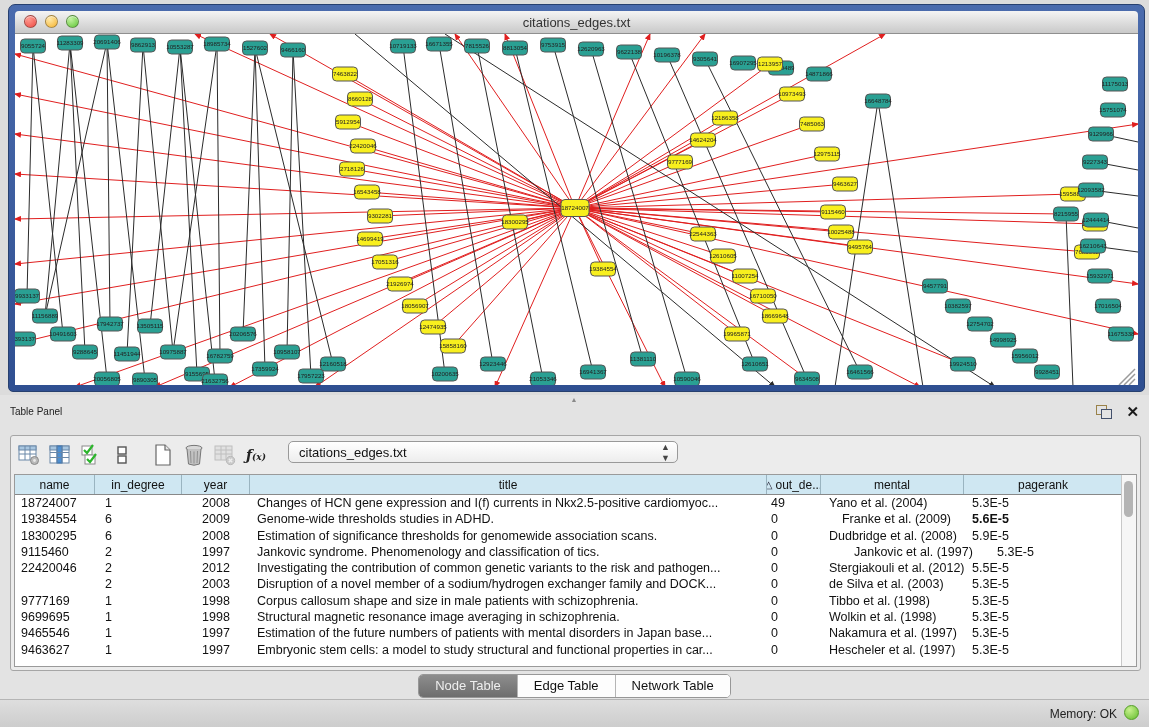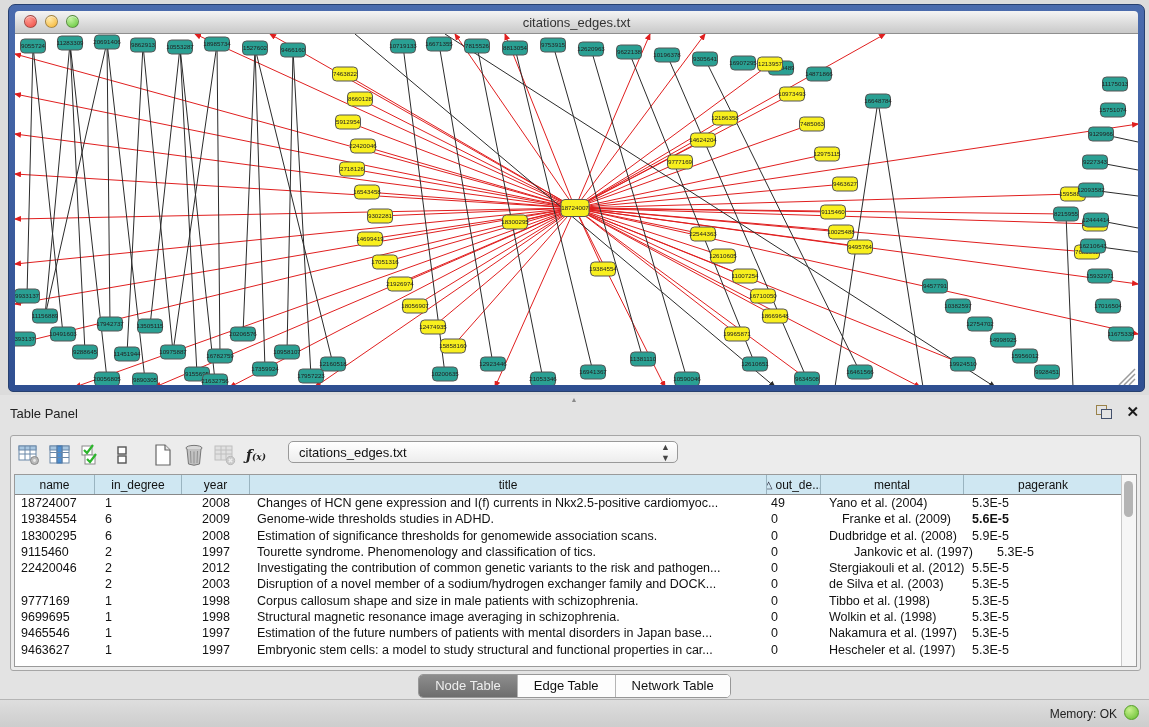--- a/index.html
+++ b/index.html
@@ -29,21 +29,21 @@
     box-shadow:inset 0 1px 1px rgba(255,255,255,.6);}
   .light.red{background:radial-gradient(circle at 35% 30%,#ff9a90,#ee4a42);}
   .light.yellow{background:radial-gradient(circle at 35% 30%,#ffe9a8,#f5b32f);}
   .light.green{background:radial-gradient(circle at 35% 30%,#c2f3a0,#5ec435);}
   .net-canvas{position:relative;background:#ffffff;height:calc(100% - 23px);overflow:hidden;}
   .net-canvas svg{position:absolute;left:0;top:0;}
   
   .table-panel{position:absolute;left:0;top:395px;width:1149px;height:332px;background:#e3e3e3;}
   .split-handle{position:absolute;left:567px;top:1px;width:14px;height:7px;color:#8a8a8a;font-size:7px;line-height:7px;text-align:center;}
   .panel-title-row{position:absolute;left:0;top:7px;width:100%;height:26px;}
-  .panel-title{position:absolute;left:10px;top:4px;font-size:13px;color:#222;}
+  .panel-title{position:absolute;left:10px;top:4px;font-size:10px;color:#222;}
   .float-btn{position:absolute;right:36px;top:3px;width:17px;height:15px;}
   .float-btn .sq1{position:absolute;left:0;top:0;width:9px;height:8px;border:1.5px solid #9a8249;}
   .float-btn .sq2{position:absolute;left:5px;top:4px;width:9px;height:8px;border:1.5px solid #43506b;background:#e3e3e3;}
   .close-btn{position:absolute;right:10px;top:1px;font-size:15px;font-weight:bold;color:#1a1a1a;cursor:default;}
   .panel-content{
     position:absolute;left:10px;right:8px;top:40px;bottom:56px;
     background:#ececec;border:1px solid #a6a6a6;border-radius:3px;
   }
   
   .toolbar{position:absolute;left:4px;top:3px;height:32px;display:flex;align-items:center;}
@@ -756,21 +756,21 @@
             <div class="td" style="width: 68px; text-align: center; padding-left: 0px;">2008</div>
             <div class="td" style="width: 517px; text-align: left; padding-left: 7px;">Estimation of significance thresholds for genomewide association scans.</div>
             <div class="td" style="width: 54px; text-align: left; padding-left: 4px;">0</div>
             <div class="td" style="width: 143px; text-align: left; padding-left: 8px;">Dudbridge et al. (2008)</div>
             <div class="td" style="width: 156px; flex: 1 1 0%; text-align: left; padding-left: 8px;">5.9E-5</div>
           </div>
           <div class="tbl-row">
             <div class="td" style="width: 80px; text-align: left; padding-left: 6px;">9115460</div>
             <div class="td" style="width: 87px; text-align: left; padding-left: 10px;">2</div>
             <div class="td" style="width: 68px; text-align: center; padding-left: 0px;">1997</div>
-            <div class="td" style="width: 517px; text-align: left; padding-left: 7px;">Tourette syndrome. Phenomenology and classification of tics.</div>
+            <div class="td" style="width: 517px; text-align: left; padding-left: 7px;">Jankovic syndrome. Phenomenology and classification of tics.</div>
             <div class="td" style="width: 54px; text-align: left; padding-left: 4px;">0</div>
             <div class="td" style="width: 143px; text-align: left; padding-left: 8px; margin-left: 25px;">Jankovic et al. (1997)</div>
             <div class="td" style="width: 156px; flex: 1 1 0%; text-align: left; padding-left: 8px;">5.3E-5</div>
           </div>
           <div class="tbl-row">
             <div class="td" style="width: 80px; text-align: left; padding-left: 6px;">22420046</div>
             <div class="td" style="width: 87px; text-align: left; padding-left: 10px;">2</div>
             <div class="td" style="width: 68px; text-align: center; padding-left: 0px;">2012</div>
             <div class="td" style="width: 517px; text-align: left; padding-left: 7px;">Investigating the contribution of common genetic variants to the risk and pathogen...</div>
             <div class="td" style="width: 54px; text-align: left; padding-left: 4px;">0</div>

